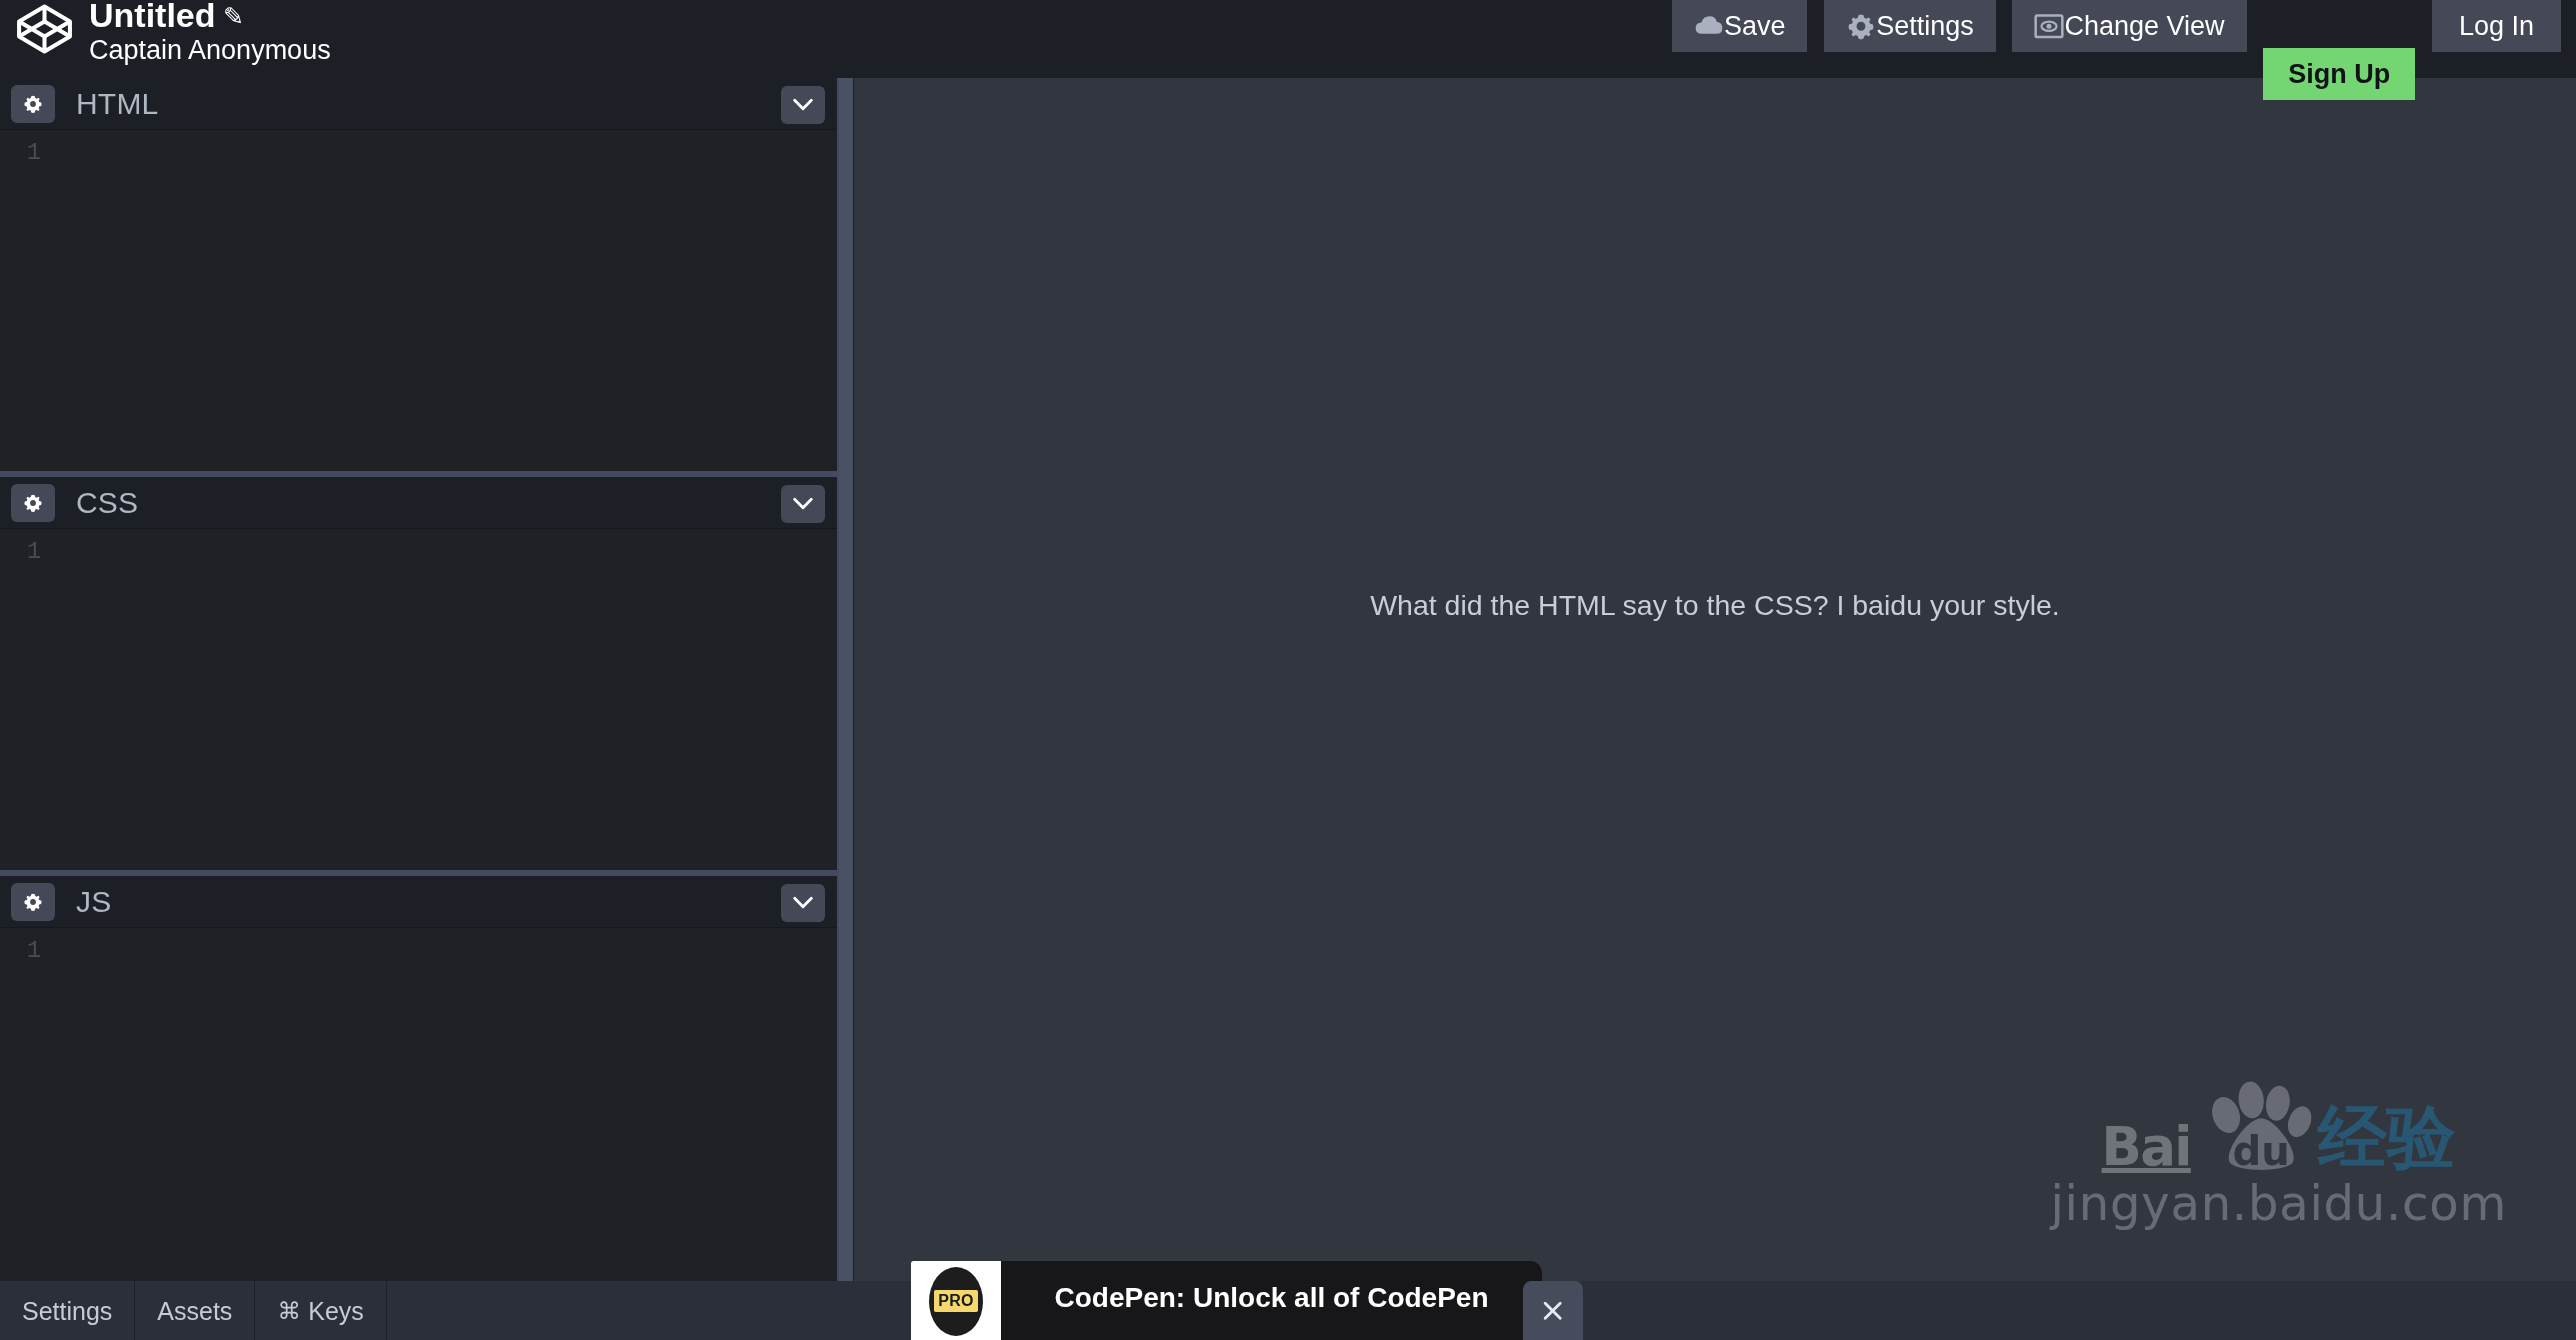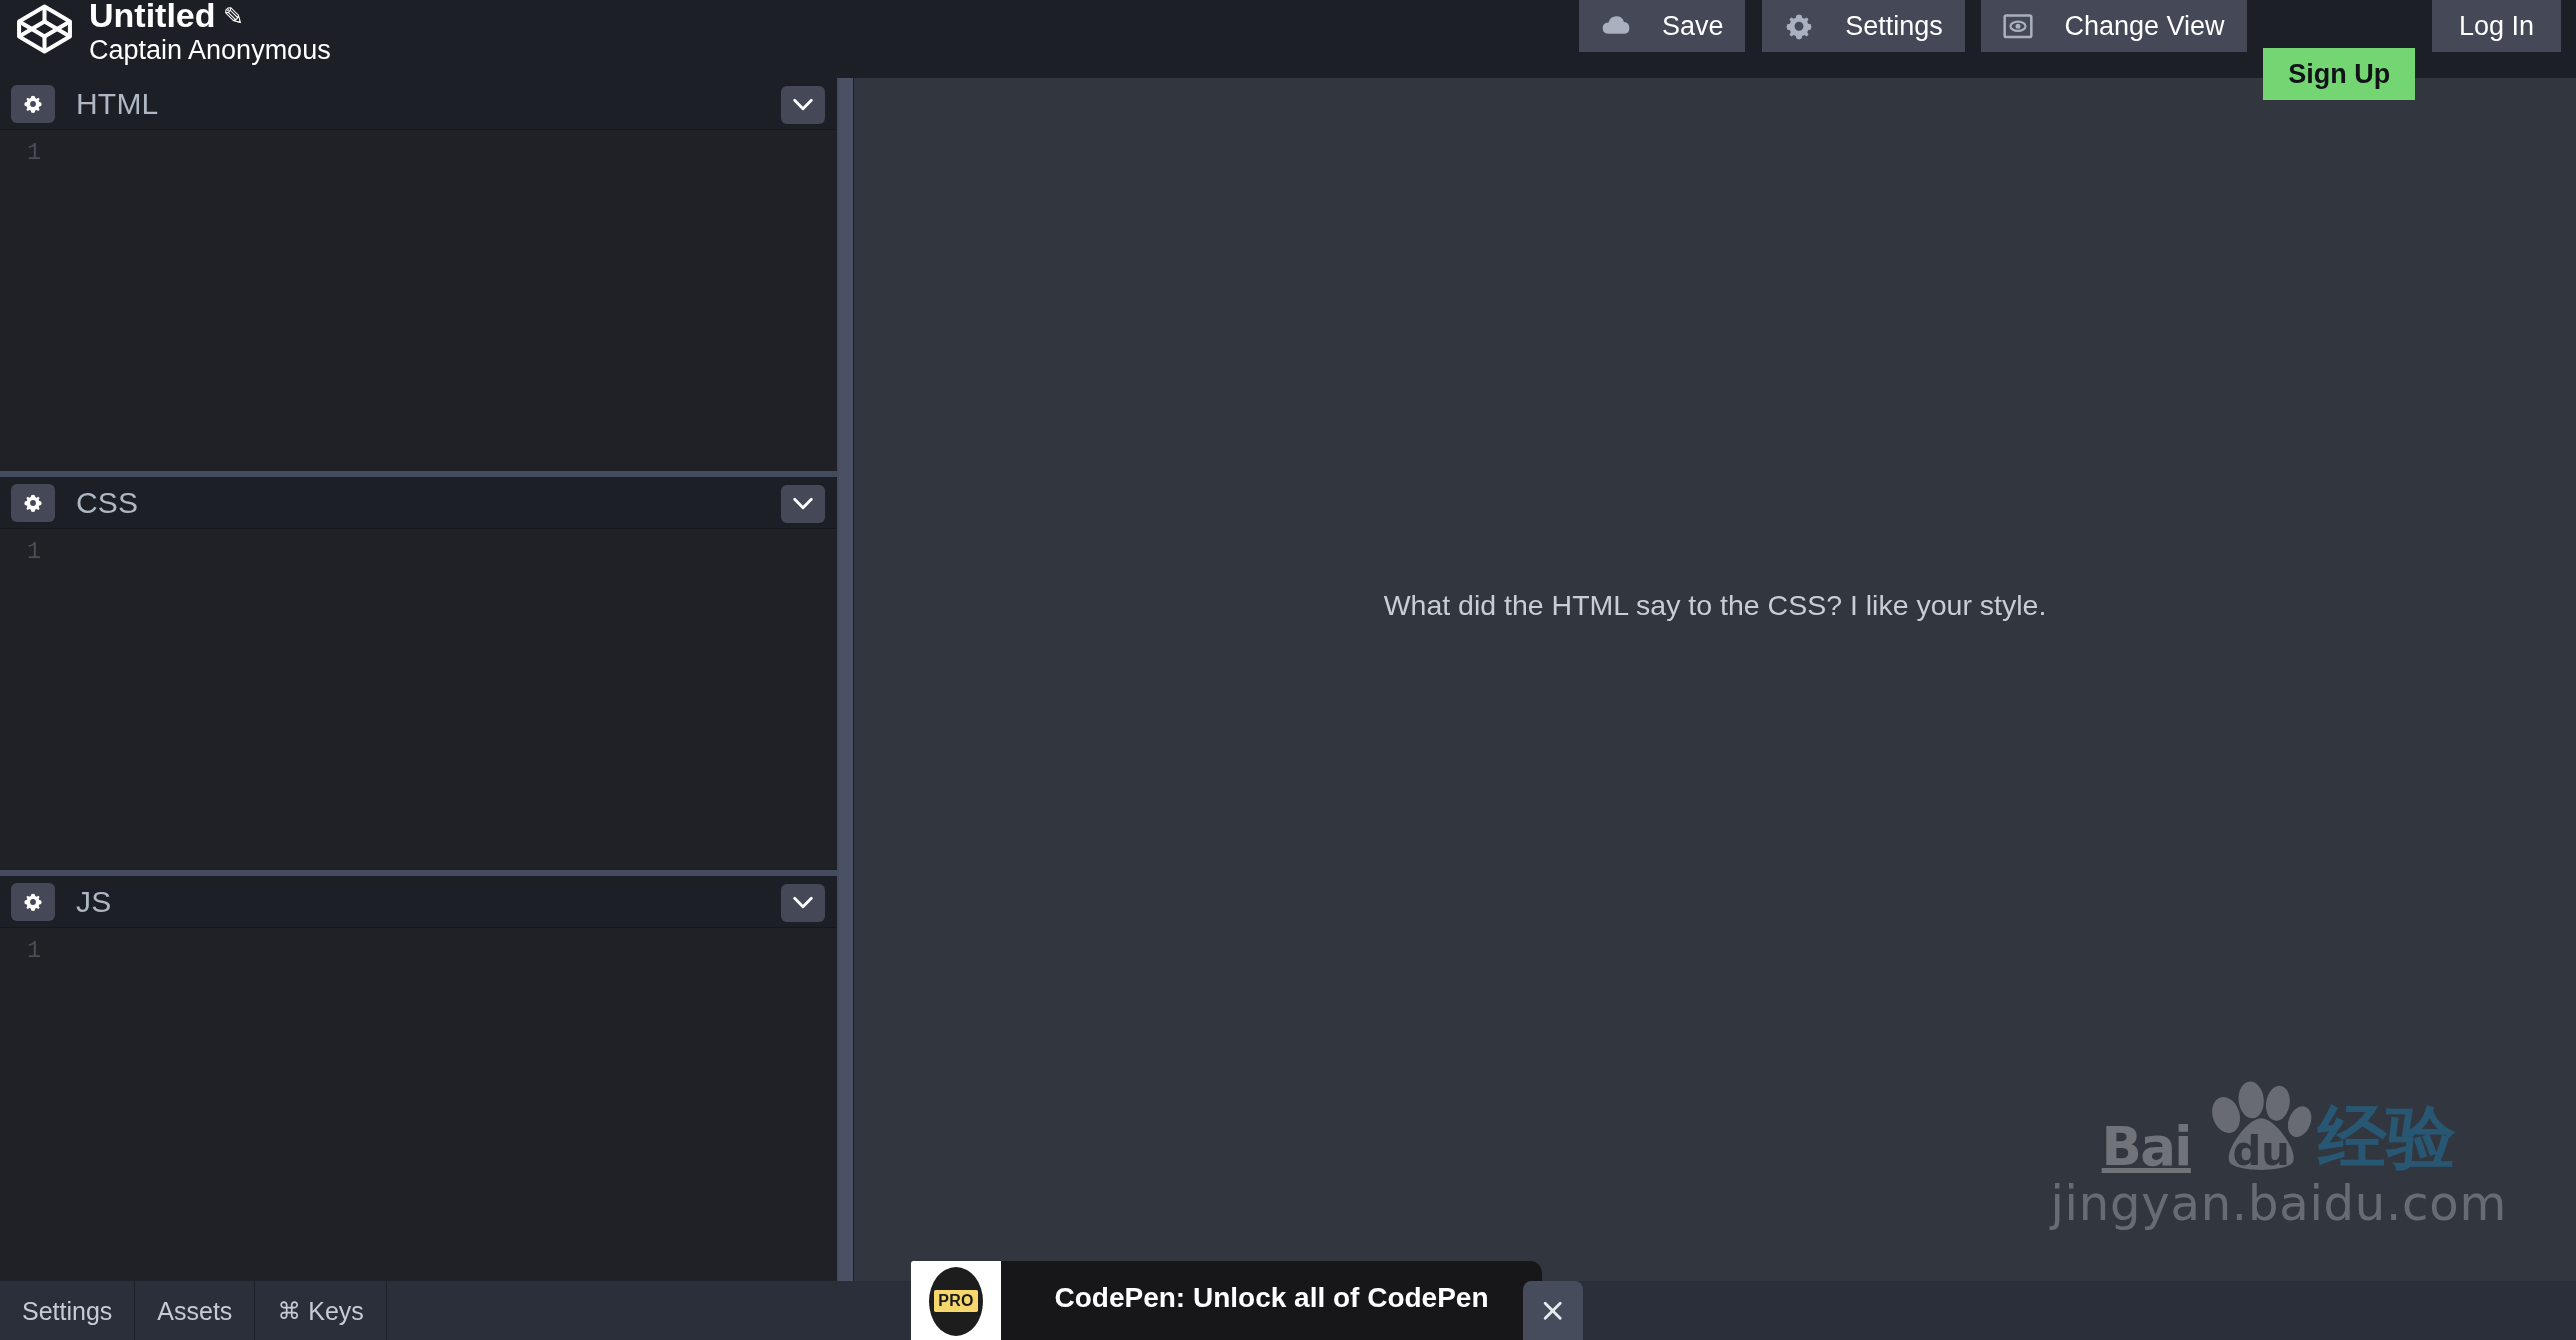--- a/index.html
+++ b/index.html
@@ -65,21 +65,21 @@
     position: absolute;
     right: 15px; top: 44px;
     display: flex;
     align-items: stretch;
     gap: 16.7px;
     height: 52px;
   }
   .act-btn {
     display: flex;
     align-items: center;
-    gap: 31px;
+    gap: 0;
     padding: 0 22px;
     height: 52px;
     border-radius: 0;
     background: #444857;
     color: #ffffff;
     font-size: 27px;
     font-weight: 400;
     white-space: nowrap;
     cursor: pointer;
     border: none;
@@ -448,21 +448,21 @@
       </div>
       <div class="code-area">
         <span class="gutter-num">1</span>
       </div>
     </section>
   </div>
 
   <div class="v-handle"></div>
 
   <div class="preview">
-    <div class="preview-joke">What did the HTML say to the CSS? I like your style.</div>
+    <div class="preview-joke">What did the HTML say to the CSS? I baidu your style.</div>
 
     <div class="watermark">
       <div class="wm-row">
         <span class="wm-bai">Bai</span>
         <svg class="wm-paw" viewBox="0 0 140 112">
           <ellipse cx="36" cy="44" rx="16" ry="22" fill="#e4e7ec" transform="rotate(-18 36 44)"></ellipse>
           <ellipse cx="66" cy="26" rx="15" ry="22" fill="#e4e7ec" transform="rotate(-6 66 26)"></ellipse>
           <ellipse cx="98" cy="30" rx="14" ry="21" fill="#e4e7ec" transform="rotate(10 98 30)"></ellipse>
           <ellipse cx="124" cy="52" rx="13" ry="19" fill="#e4e7ec" transform="rotate(22 124 52)"></ellipse>
           <path d="M78 48 C94 48 122 86 116 100 C110 113 46 113 40 100 C34 86 62 48 78 48 Z" fill="#e4e7ec"></path>

